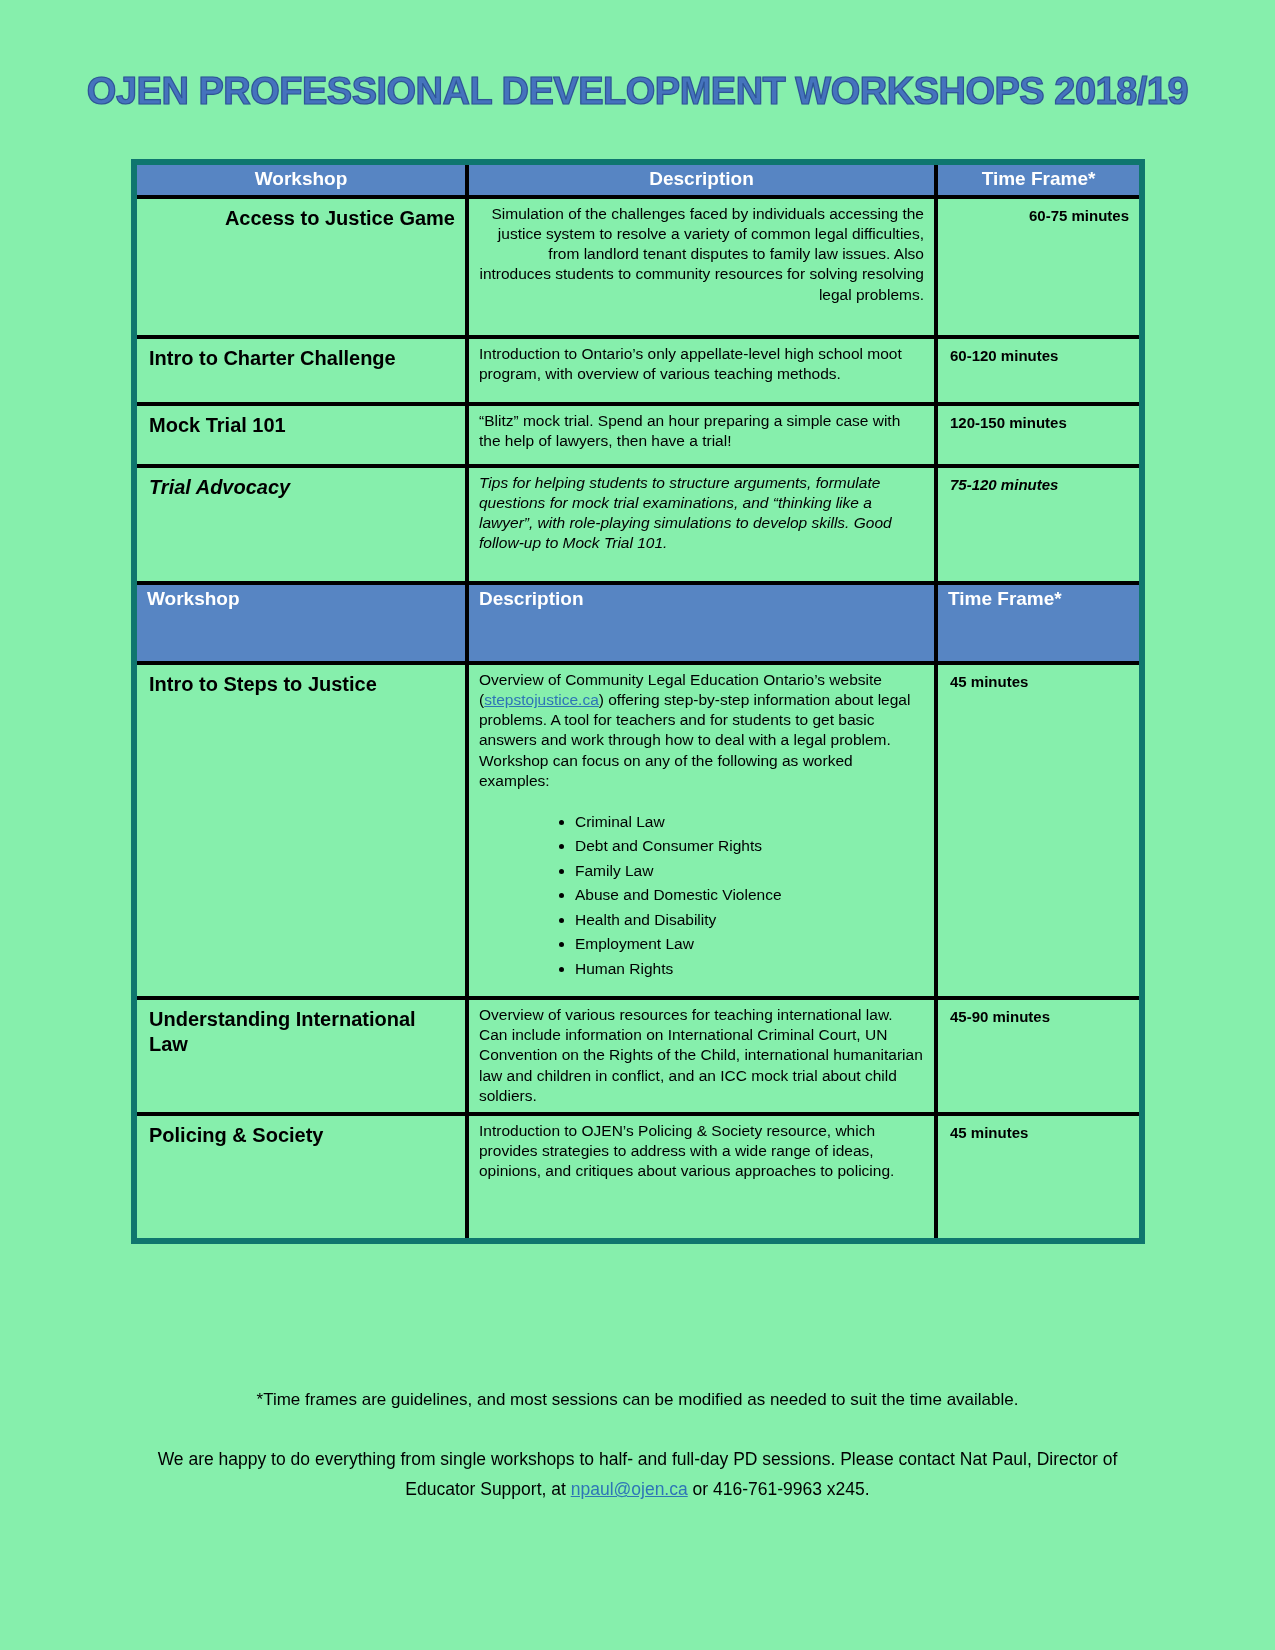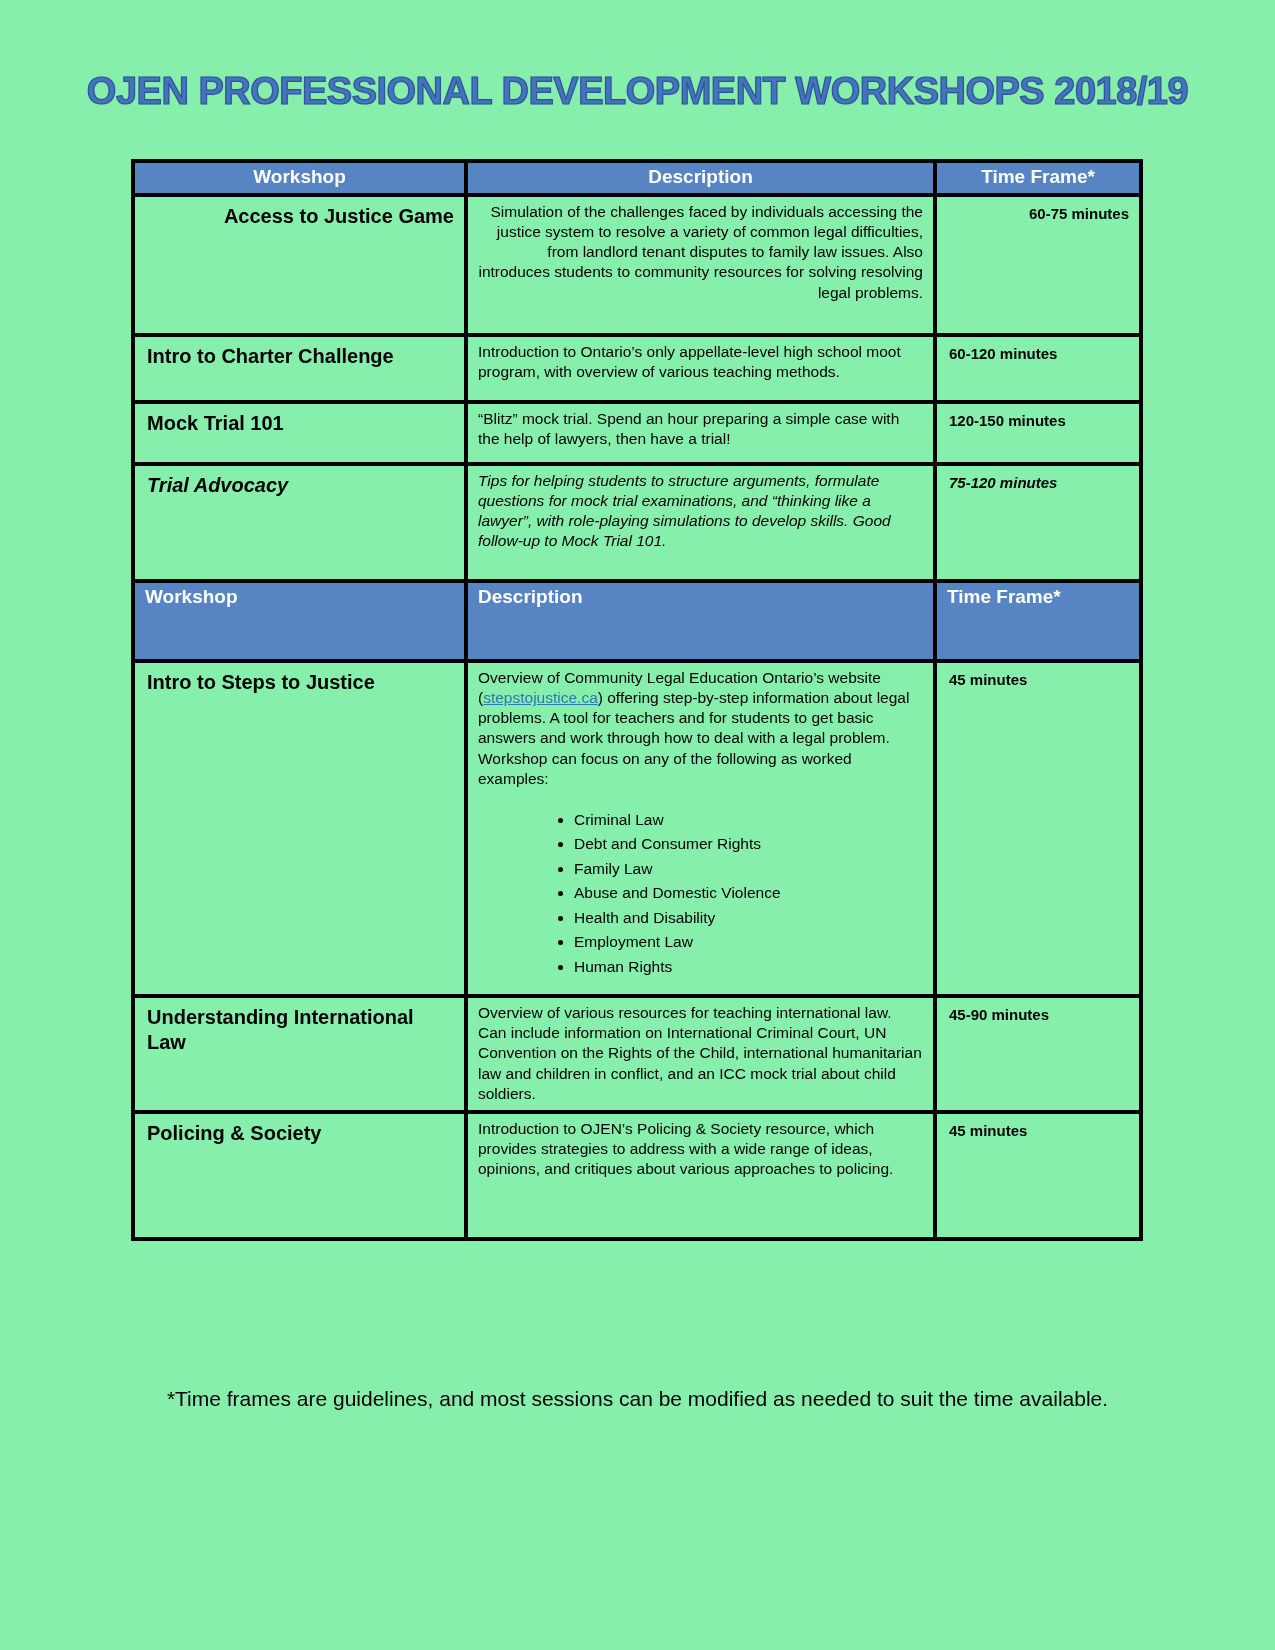--- a/index.html
+++ b/index.html
@@ -25,21 +25,21 @@
     letter-spacing: -0.5px;
     color: #4573BD;
     -webkit-text-stroke: 1.2px #2E5596;
     text-shadow: 0 0 1px #2E5596;
   }
   table.workshops {
     border-collapse: collapse;
     table-layout: fixed;
     margin: 46px 0 0 131px;
     width: 1008px;
-    border: 4px solid #0f766e;
+    border: 6px solid #0f766e;
   }
   table.workshops col.c-workshop { width: 333px; }
   table.workshops col.c-desc     { width: 469px; }
   table.workshops col.c-time     { width: 206px; }
   table.workshops th, table.workshops td {
     border: 4px solid #000;
     vertical-align: top;
   }
   th.hdr {
     background: #5785C3;
@@ -85,21 +85,21 @@
   tbody.tb tr:nth-child(3)  { height: 67px; }
   tbody.tb tr:nth-child(4)  { height: 62px; }
   tbody.tb tr:nth-child(5)  { height: 117px; font-style: italic; }
   tbody.tb tr:nth-child(6)  { height: 80px; }
   tbody.tb tr:nth-child(9)  { height: 127px; }
   tbody.tb tr:nth-child(10) { height: 72px; }
   tbody.tb tr:nth-child(11) { height: 88px; }
   .footer-note {
     margin-top: 146px;
     text-align: center;
-    font-size: 21px;
+    font-size: 17px;
   }
   .footer-contact {
     margin: 34px auto 0 auto;
     max-width: 990px;
     text-align: center;
     font-size: 17.5px;
     line-height: 1.75;
   }
 </style>
 </head>
@@ -167,14 +167,17 @@
         <tr>
           <td class="cell-workshop">Policing &amp; Society</td>
           <td class="cell-desc"><span>Introduction to OJEN’s Policing &amp; Society resource, which provides strategies to address with a wide range of ideas, opinions, and critiques about various approaches to policing.</span></td>
           <td class="cell-time">45 minutes</td>
         </tr>
       </tbody>
   </table>
 
   <div class="footer-note">*Time frames are guidelines, and most sessions can be modified as needed to suit the time available.</div>
 
+  <div class="footer-contact">
+    <span>We are happy to do everything from single workshops to half- and full-day PD sessions. Please contact Nat Paul, Director of Educator Support, at </span><a class="inline-link" href="#">npaul@ojen.ca</a><span> or 416-761-9963 x245.</span>
+  </div>
 
 </div>
 
 </body></html>

